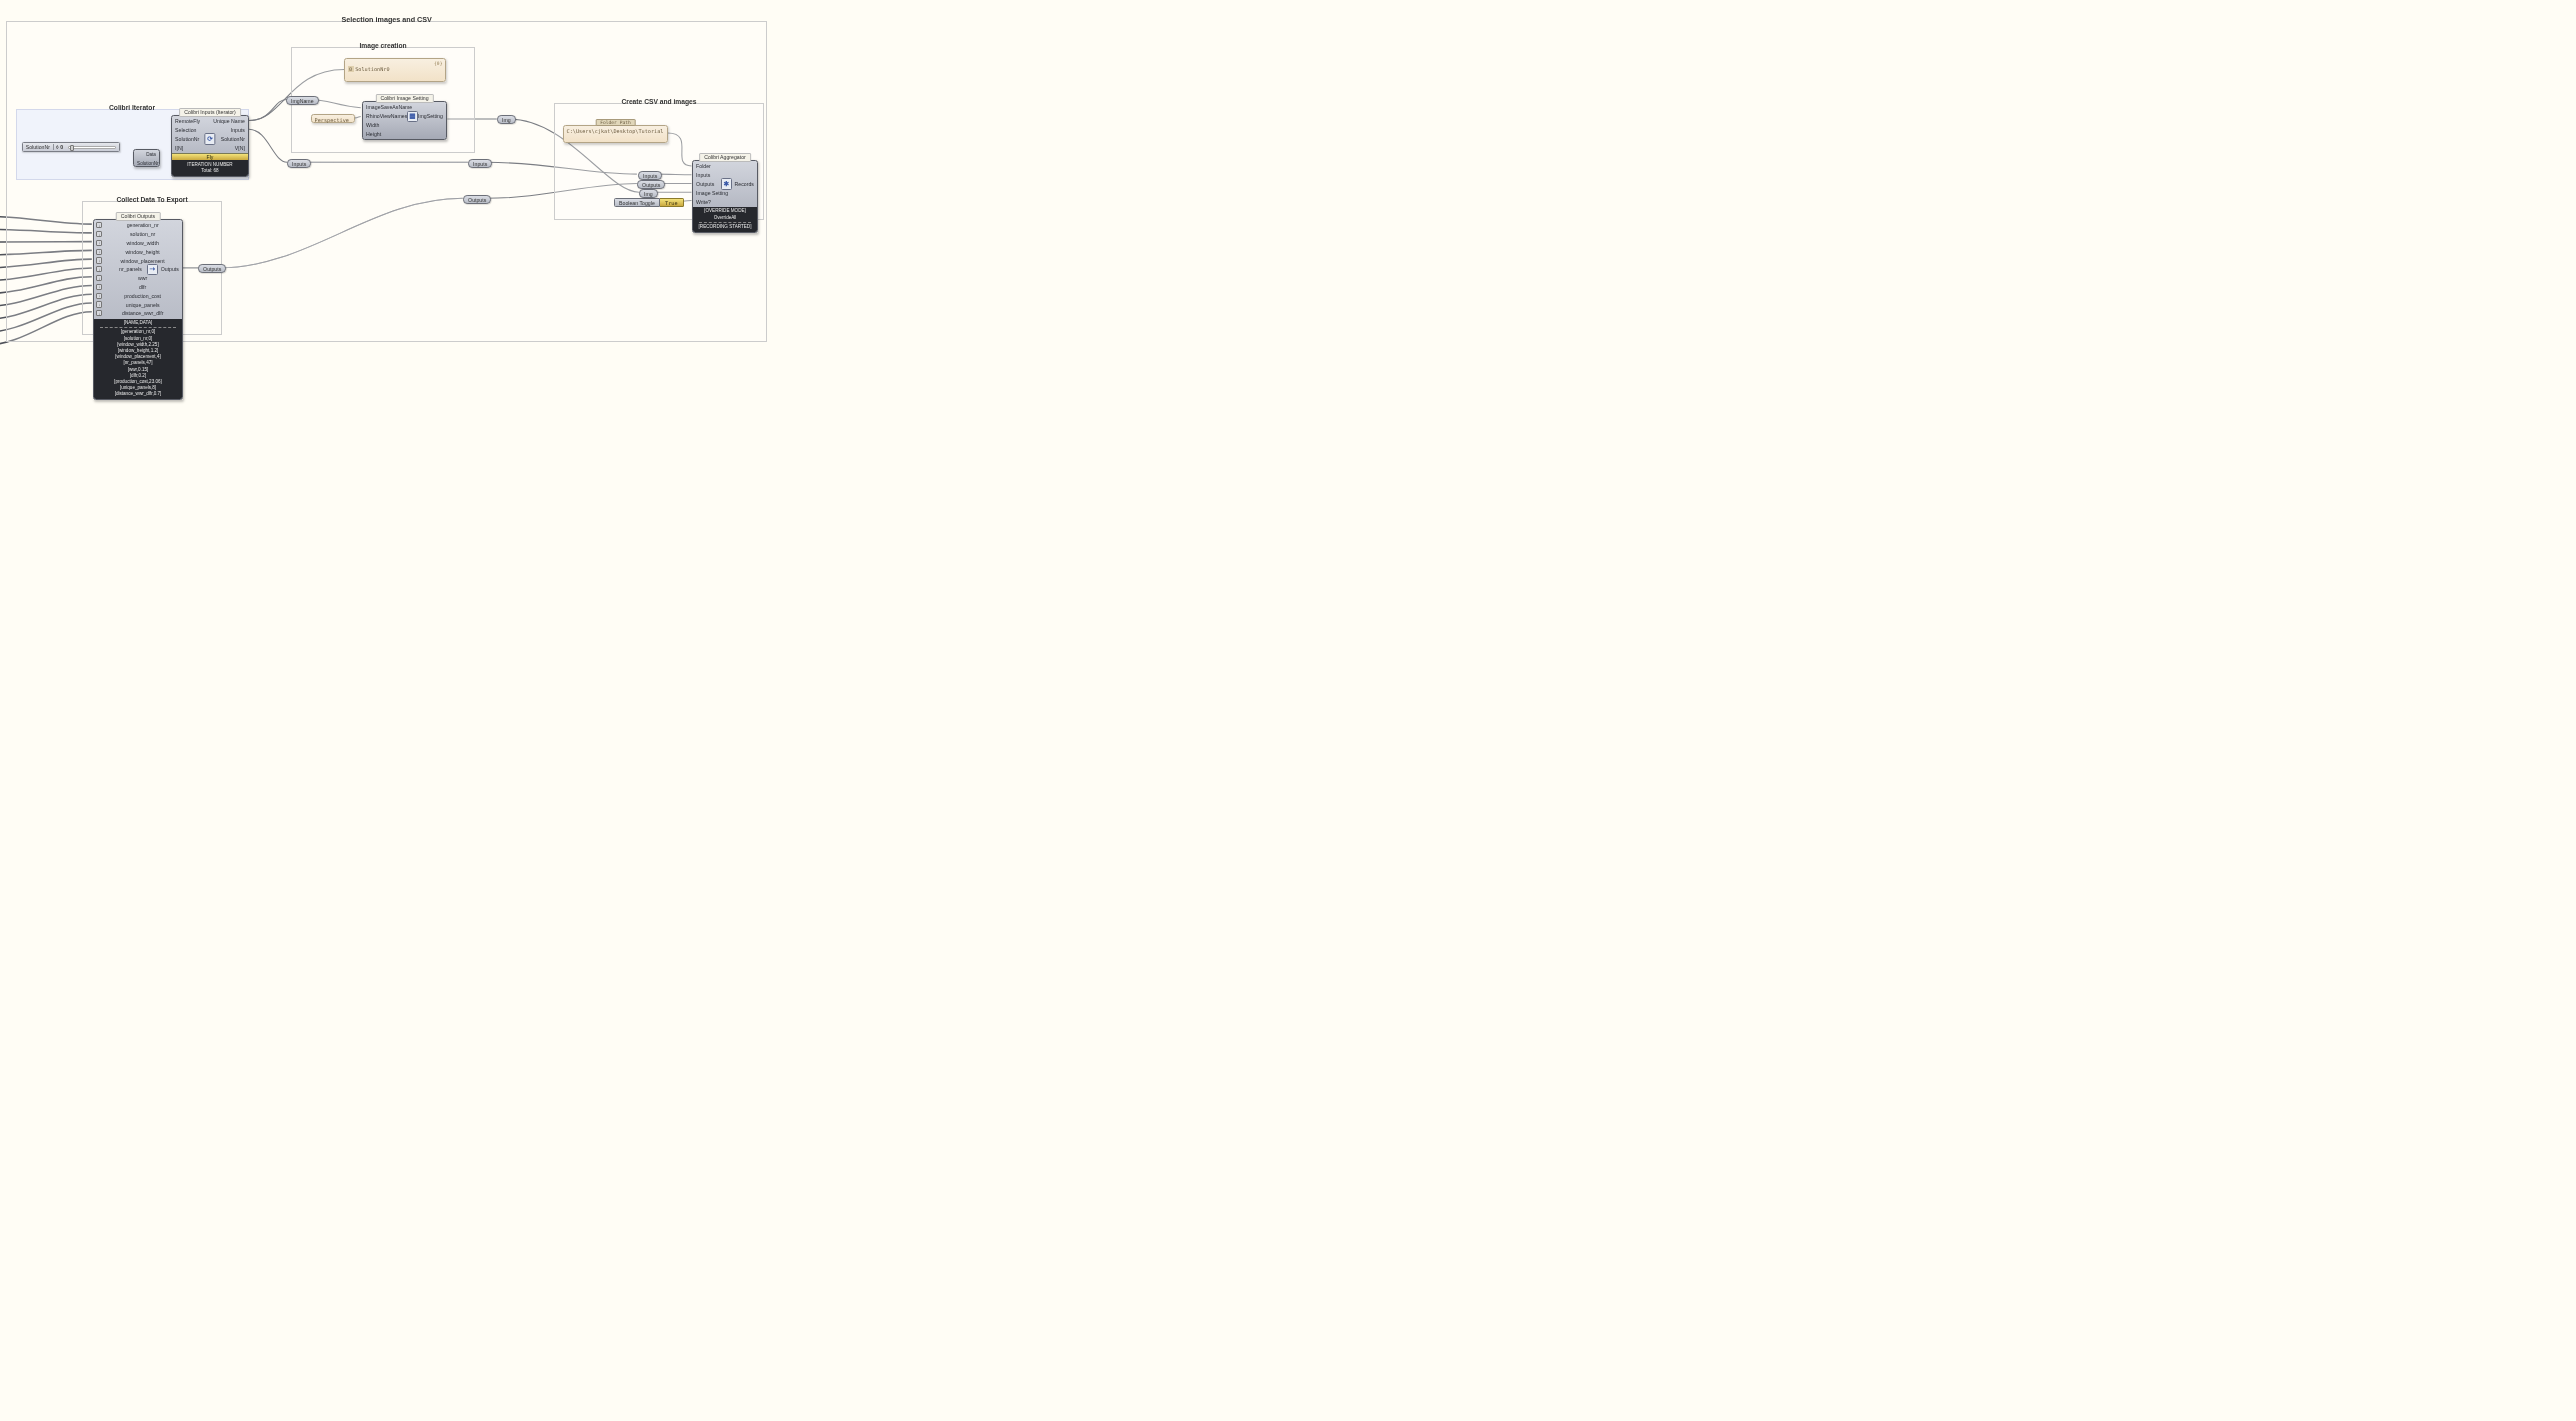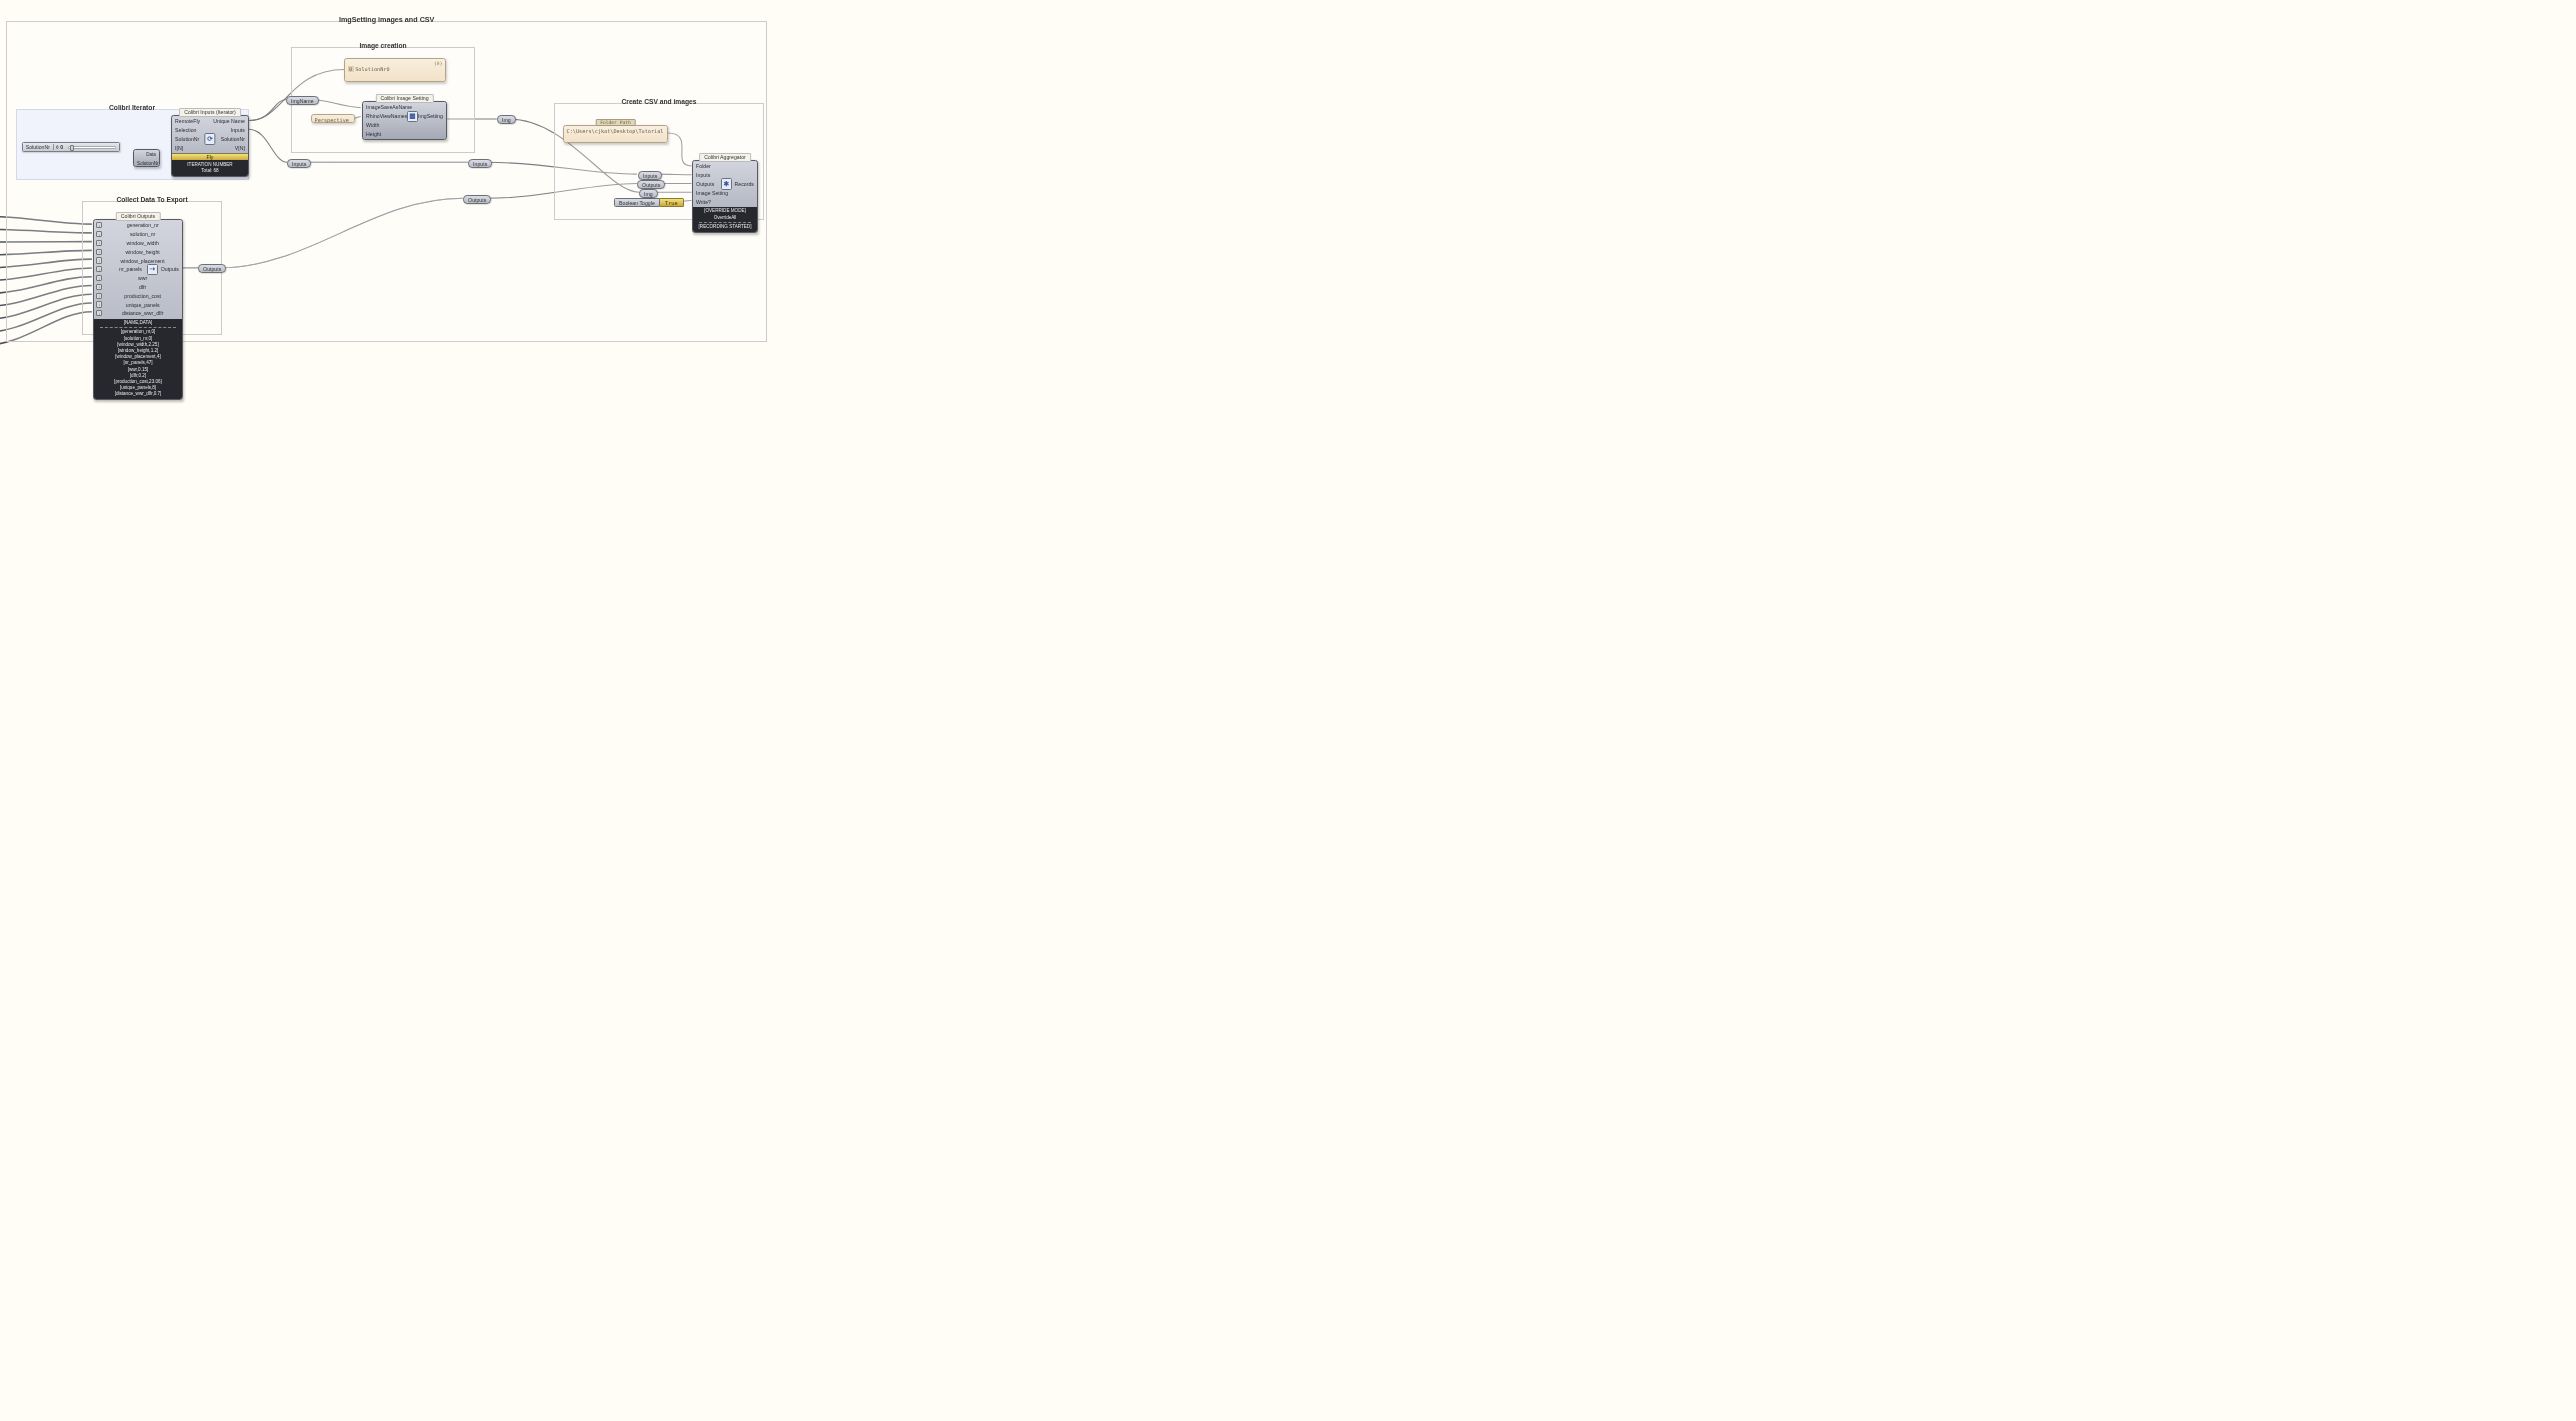--- a/index.html
+++ b/index.html
@@ -207,21 +207,21 @@
   </g>
 
   <g stroke="#4f525a" stroke-width="2" fill="none">
     <path d="M 1296 258 C 1350 258 1300 322 1342 322"></path>
 
     <path d="M 1302 393 C 1320 393 1328 389 1342 389"></path>
   </g>
 </svg>
 
 <div class="group" style="left:6.2px; top:20.6px; width:761px; height:321px;">
-  <div class="group-title">ImgSetting images and CSV</div>
+  <div class="group-title">Selection images and CSV</div>
 </div>
 
 <div class="group group-sub" style="left:15.5px; top:109px; width:233px; height:71px;">
   <div class="group-title" style="font-size:6.7px">Colibri Iterator</div>
 </div>
 
 <div class="slider" style="left:21.6px; top:142px; width:98px;">
   <span class="lbl">SolutionNr</span>
   <span class="val">◊ <span>0</span></span>
   <span class="track">

